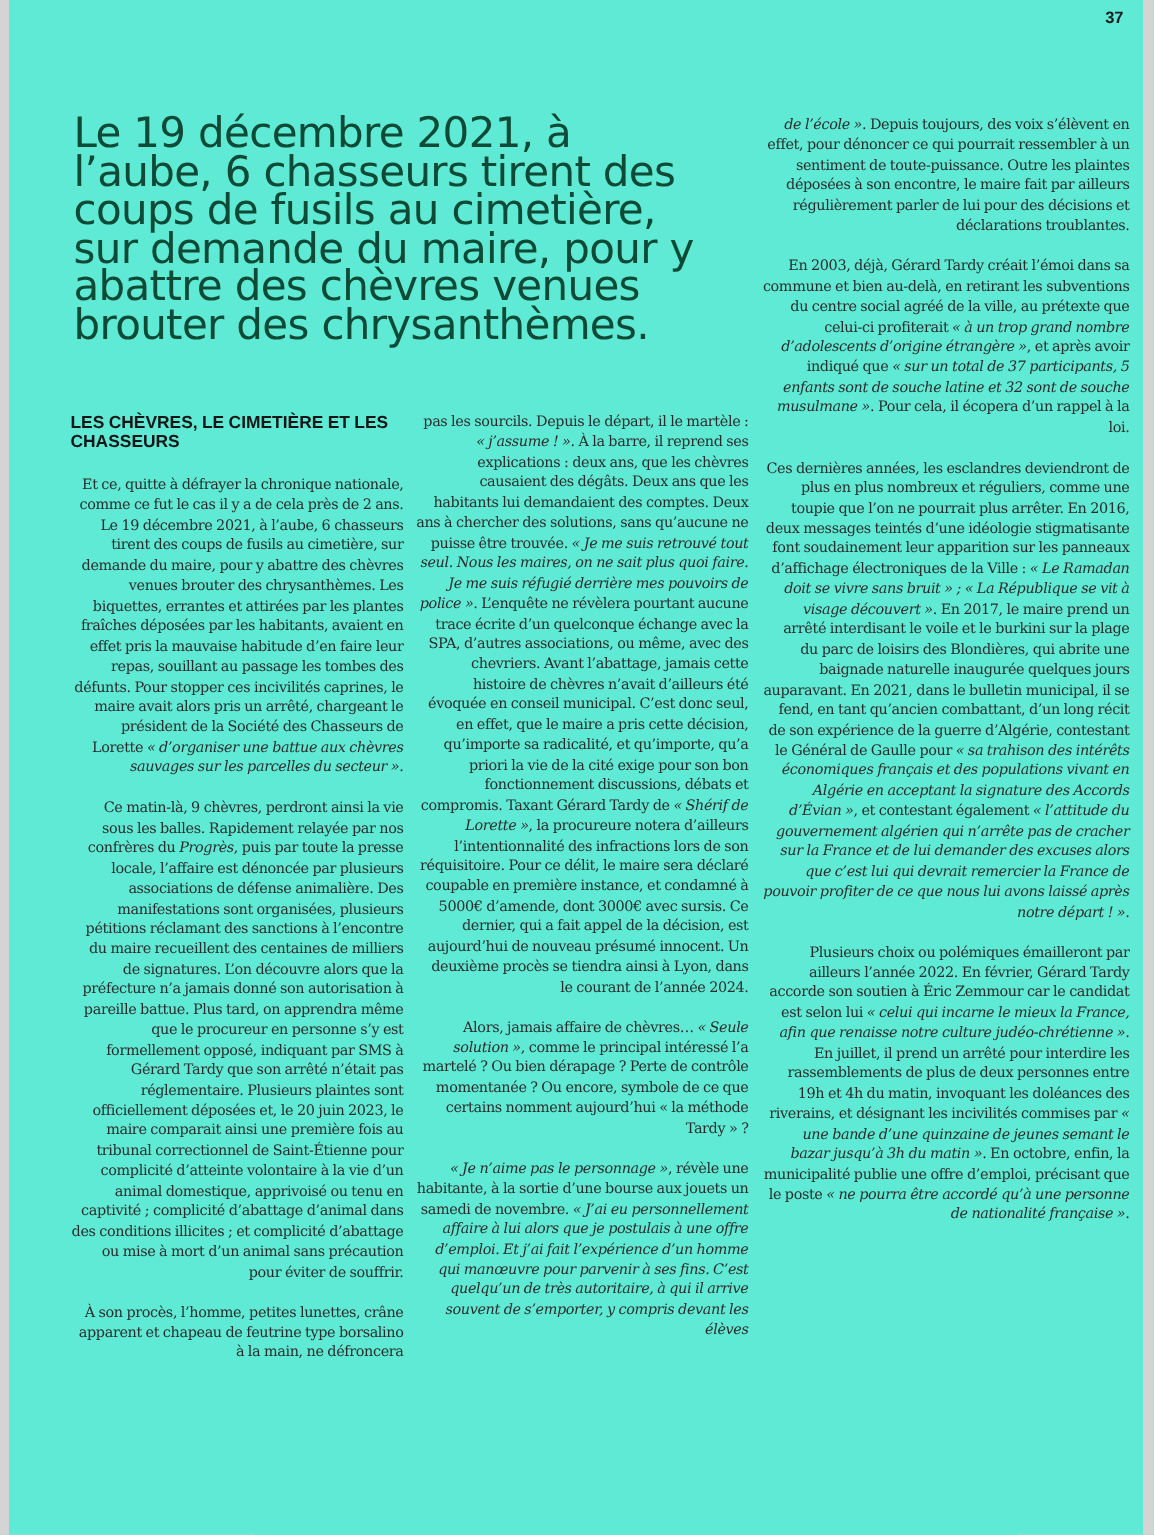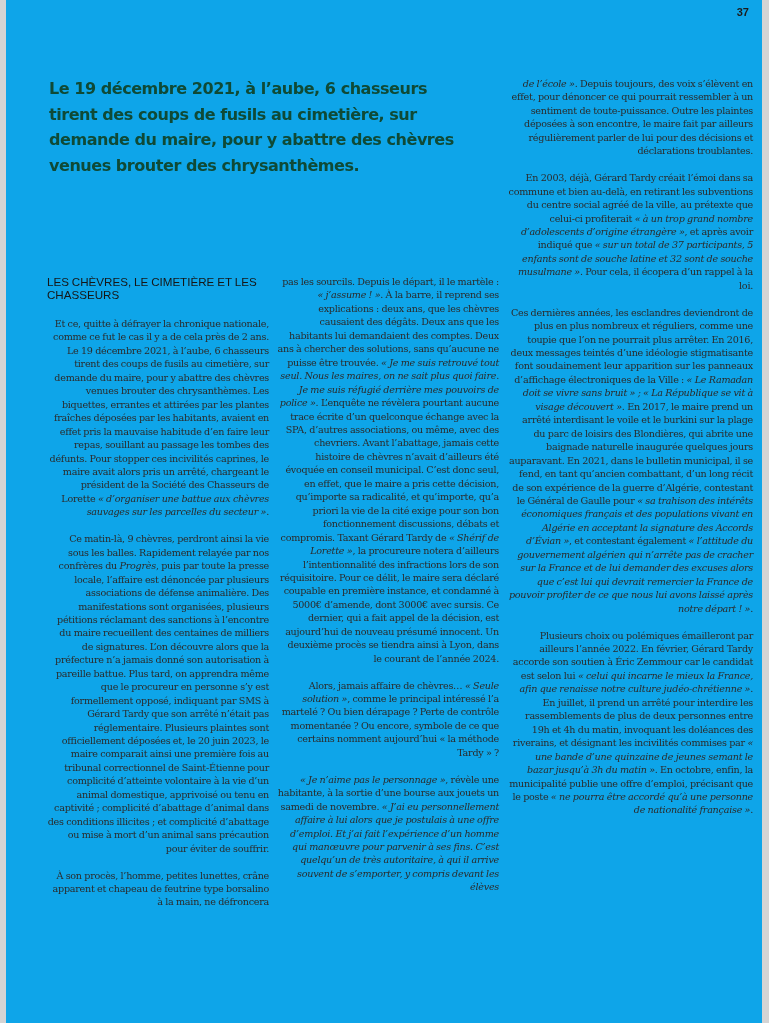--- a/index.html
+++ b/index.html
@@ -9,41 +9,41 @@
       height: 1023px;
       overflow: hidden;
       background: #d4d4d4;
     }
     .page {
       position: absolute;
       left: 6px;
       top: 0;
       width: 756px;
       height: 1023px;
-      background: #0ea5e9;
+      background: #5eead4;
       overflow: hidden;
     }
     .page-number {
       position: absolute;
       right: 13px;
       top: 6px;
       font-family: "Liberation Sans", sans-serif;
       font-weight: bold;
       font-size: 11px;
       color: #1c1c1c;
     }
     .headline {
       position: absolute;
       left: 43px;
       top: 76px;
       width: 430px;
       margin: 0;
       font-family: "DejaVu Sans", sans-serif;
-      font-weight: bold;
-      font-size: 16px;
+      font-weight: normal;
+      font-size: 28px;
       line-height: 25.6px;
       letter-spacing: -0.45px;
       color: #0f4a36;
     }
     .col {
       position: absolute;
       font-family: "DejaVu Serif", serif;
       font-size: 9.6px;
       line-height: 13.45px;
       color: #2b2b2b;
@@ -54,21 +54,21 @@
       margin: 0 0 13.45px 0;
       text-align: right;
     }
     .col em { font-style: italic; }
     .col-1 { left: 41px; top: 275px; width: 222px; }
     .col-2 { left: 271px; top: 275px; width: 222px; }
     .col-3 { left: 502px; top: 77px; width: 245px; }
     .section-heading {
       margin: 0 0 16px 0;
       font-family: "Liberation Sans", sans-serif;
-      font-weight: normal;
+      font-weight: bold;
       font-size: 11.6px;
       line-height: 13px;
       color: #161616;
       letter-spacing: 0;
       text-transform: uppercase;
     }
     .col-2 .section-heading { margin-top: 2px; }
   </style>
 </head>
 <body>

